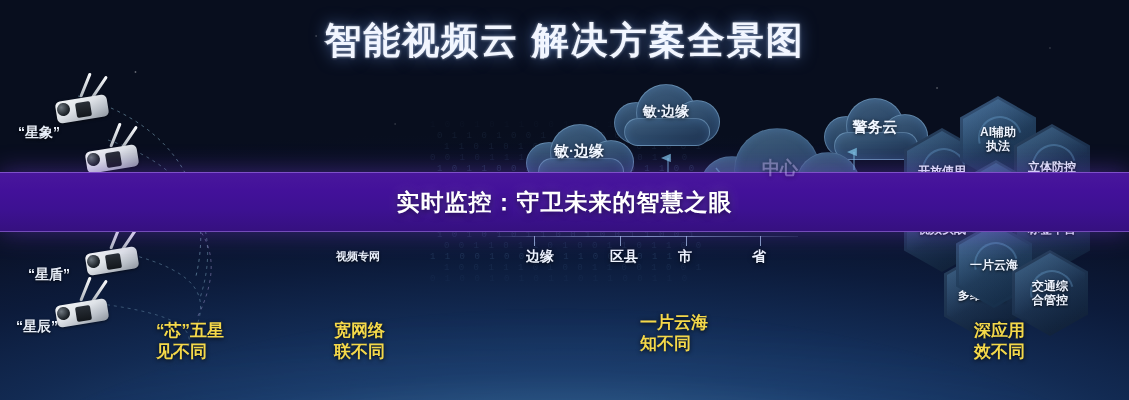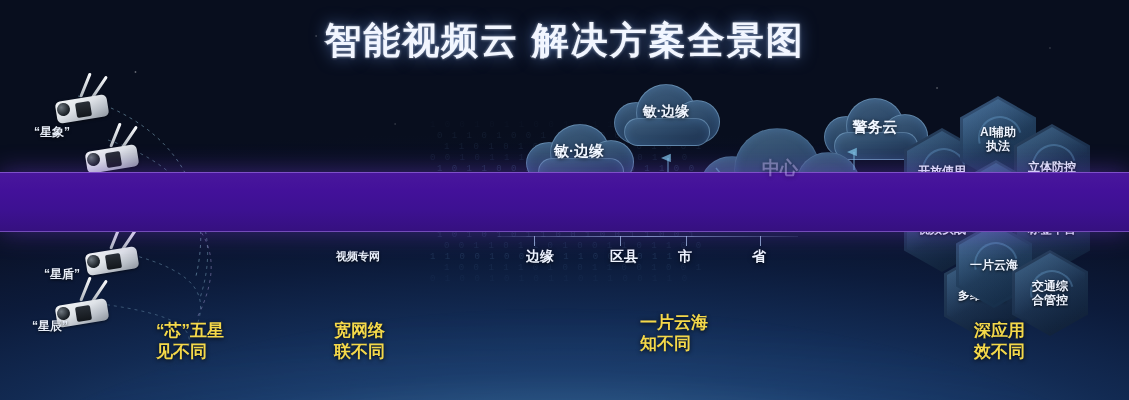--- a/index.html
+++ b/index.html
@@ -65,22 +65,22 @@
     background:linear-gradient(180deg,#2a3038,#12161b);transform:rotate(-9deg);}
   .cam .ant{position:absolute;width:2.5px;height:26px;border-radius:2px;
     background:linear-gradient(180deg,#fbfcfd,#aeb5bd);}
   .cam .a1{left:36px;top:-16px;transform:rotate(22deg);}
   .cam .a2{left:50px;top:-14px;transform:rotate(34deg);}
   .cam.purple .body{background:linear-gradient(160deg,#a98bea 0%,#8c63e0 44%,#6a3fc4 74%,#4c27a0 100%);}
   .cam.purple .lens{background:radial-gradient(circle at 35% 32%,#8f7cc9,#3a2270 62%,#22113f);}
   .cam.purple .band{background:linear-gradient(180deg,#5e3bb0,#331a78);}
   .cam.purple .ant{background:linear-gradient(180deg,#efe6ff,#b49bf0);}
 
-  .cam-label{position:absolute;font-size:12px;font-weight:bold;color:#e8eef8;white-space:nowrap;
-    text-shadow:0 1px 3px rgba(0,0,0,.8);margin-left:16px;}
+  .cam-label{position:absolute;font-size:14px;font-weight:bold;color:#e8eef8;white-space:nowrap;
+    text-shadow:0 1px 3px rgba(0,0,0,.8);}
   .cam-label.on-purple{color:#cfc0f2;text-shadow:0 1px 3px rgba(30,0,70,.8);}
 
   
   .cloud{position:absolute;display:flex;align-items:center;justify-content:center;
     color:#f1f6ff;font-weight:bold;white-space:nowrap;}
   .cloud-shape{position:absolute;inset:0;}
   .cloud-shape b{position:absolute;display:block;border-radius:50%;
     background:linear-gradient(165deg,#41607f 0%,#2c4868 48%,#1a2d4a 100%);
     border:1px solid rgba(150,200,240,.45);
     box-shadow:0 0 10px rgba(90,150,220,.25) inset;}
@@ -314,15 +314,16 @@
     <div>知不同</div>
   </div>
   <div class="slogan" style="left:974px;top:320px;">
     <div>深应用</div>
     <div>效不同</div>
   </div>
 
   <div class="banner">
     <div class="edge t"></div>
     <div class="edge b"></div>
+    <div class="btext">实时监控：守卫未来的智慧之眼</div>
   </div>
 
 </div>
 
 </body></html>

